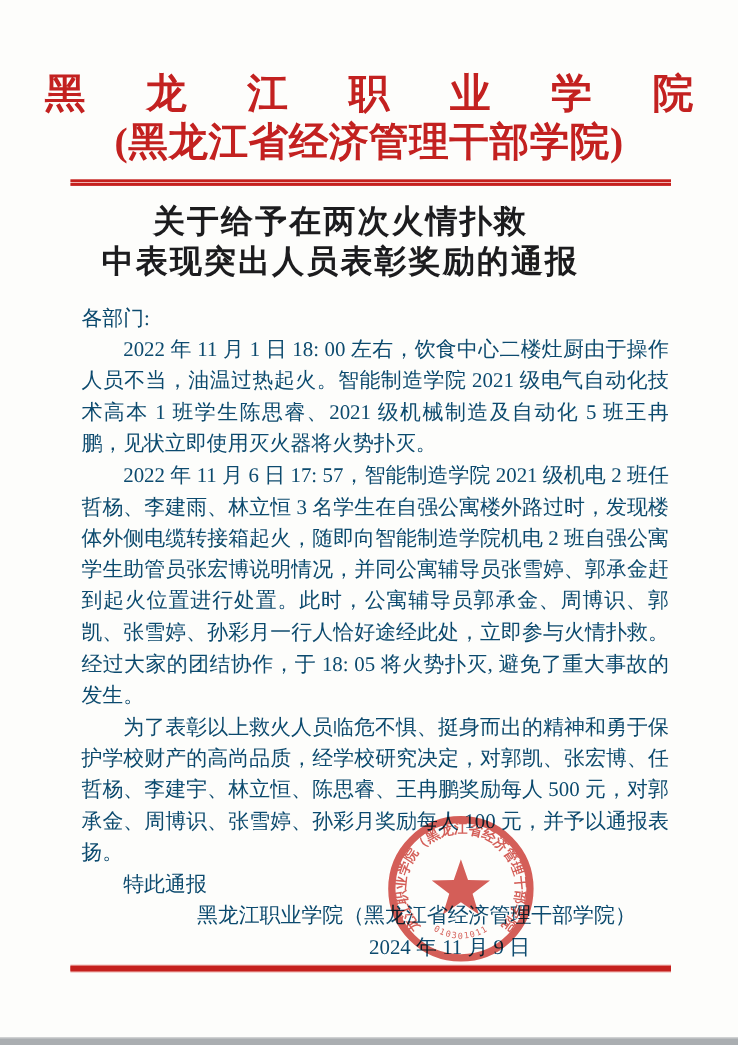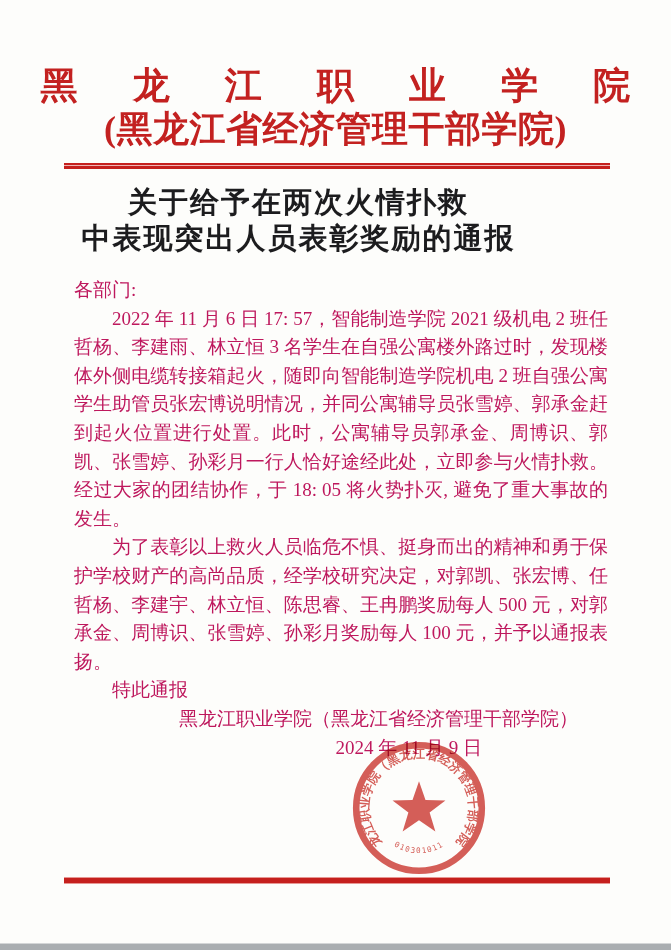--- a/index.html
+++ b/index.html
@@ -37,31 +37,31 @@
     position:absolute;left:64px;width:546px;height:6px;
     background:linear-gradient(to bottom,
       #c5201d 0px,#c5201d 2.4px,
       #f0b4b1 2.4px,#f0b4b1 3.4px,
       #c5201d 3.4px,#c5201d 6px);
   }
   .rule-top{top:163px;}
   .rule-bottom{top:878px;background:#c5201d;height:5px;box-shadow:0 1px 0 #e79793,0 -1px 0 #e79793;}
   
   .doc-title{
-    position:absolute;top:184px;left:4px;width:589px;
+    position:absolute;top:184px;left:15px;width:589px;
     text-align:center;
     font-size:29px;line-height:36px;font-weight:bold;
     color:#1c1c1e;letter-spacing:2px;
   }
   
   .doc-body{
     position:absolute;top:276px;left:74px;width:534px;
     font-size:19px;line-height:28.6px;
     text-align:justify;
-    color:#be185d;
+    color:#0c4a6e;
   }
   .doc-body p{margin:0;text-indent:2em;}
   .doc-body p.salutation{text-indent:0;}
   .sig-org{margin:0;text-align:right;padding-right:30px;text-indent:0;}
   .sig-date{margin:0;text-align:right;padding-right:126px;text-indent:0;}
   
   .seal{
     position:absolute;left:349px;top:738px;
     width:140px;height:140px;
     opacity:0.82;
@@ -93,20 +93,21 @@
 
   <div class="rule rule-top"></div>
 
   <div class="doc-title">
     <div>关于给予在两次火情扑救</div>
     <div>中表现突出人员表彰奖励的通报</div>
   </div>
 
   <div class="doc-body">
     <p class="salutation">各部门:</p>
+    <p>2022 年 11 月 1 日 18: 00 左右，饮食中心二楼灶厨由于操作人员不当，油温过热起火。智能制造学院 2021 级电气自动化技术高本 1 班学生陈思睿、2021 级机械制造及自动化 5 班王冉鹏，见状立即使用灭火器将火势扑灭。</p>
     <p>2022 年 11 月 6 日 17: 57，智能制造学院 2021 级机电 2 班任哲杨、李建雨、林立恒 3 名学生在自强公寓楼外路过时，发现楼体外侧电缆转接箱起火，随即向智能制造学院机电 2 班自强公寓学生助管员张宏博说明情况，并同公寓辅导员张雪婷、郭承金赶到起火位置进行处置。此时，公寓辅导员郭承金、周博识、郭凯、张雪婷、孙彩月一行人恰好途经此处，立即参与火情扑救。经过大家的团结协作，于 18: 05 将火势扑灭, 避免了重大事故的发生。</p>
     <p>为了表彰以上救火人员临危不惧、挺身而出的精神和勇于保护学校财产的高尚品质，经学校研究决定，对郭凯、张宏博、任哲杨、李建宇、林立恒、陈思睿、王冉鹏奖励每人 500 元，对郭承金、周博识、张雪婷、孙彩月奖励每人 100 元，并予以通报表扬。</p>
     <p>特此通报</p>
     <p class="sig-org">黑龙江职业学院（黑龙江省经济管理干部学院）</p>
     <p class="sig-date">2024 年 11 月 9 日</p>
   </div>
 
   <div class="seal">
     <svg viewBox="0 0 136 136">
       <defs>

